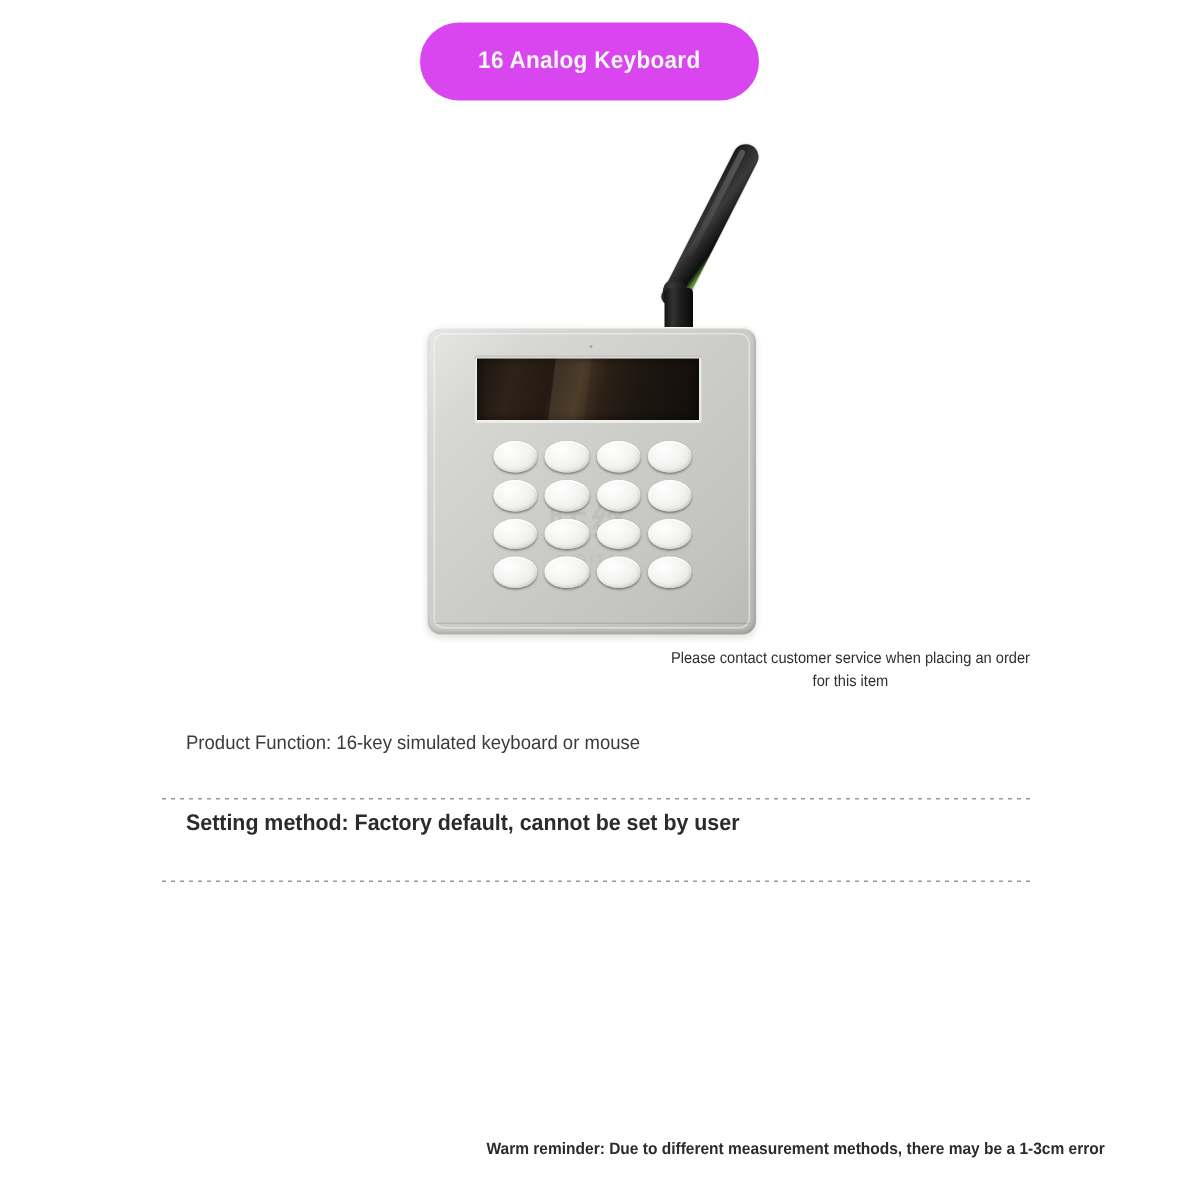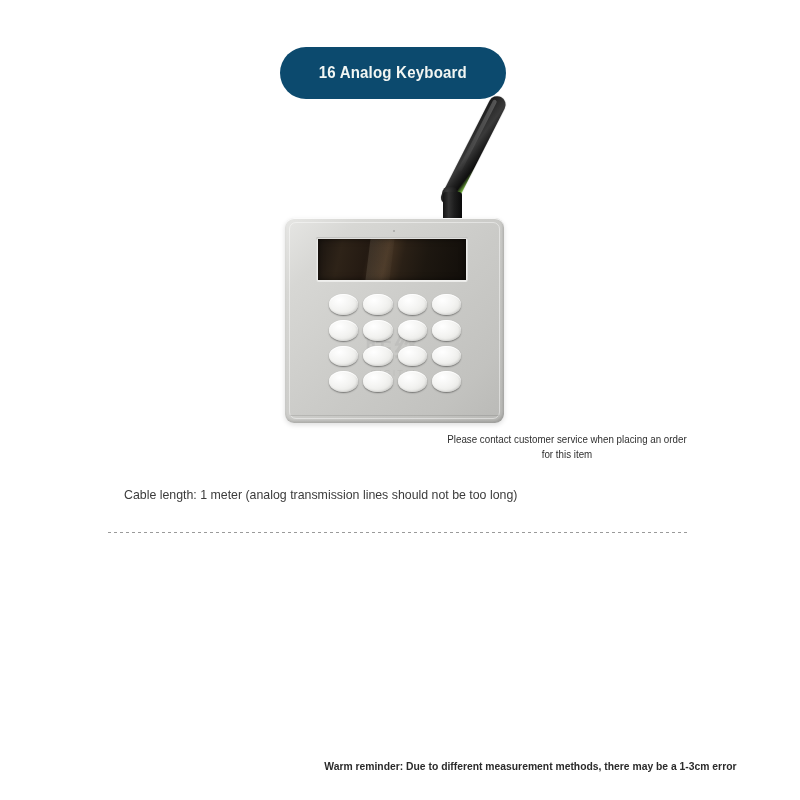--- a/index.html
+++ b/index.html
@@ -25,26 +25,25 @@
   }
 
   
   .header-pill {
     position: absolute;
     left: 280px;
     top: 15px;
     width: 226px;
     height: 52px;
     border-radius: 26px;
-    background: #0c4a6e;
+    background: #d946ef;
     display: flex;
     align-items: center;
     justify-content: center;
     box-sizing: border-box;
-    margin-top: 32px;
   }
   .header-pill .title {
     color: #f2f6f3;
     font-size: 16px;
     font-weight: 700;
     letter-spacing: 0.2px;
     transform: scaleX(0.94);
     white-space: nowrap;
   }
 
@@ -356,26 +355,30 @@
         <div class="key"></div>
         <div class="key"></div>
       </div>
     </div>
   </div>
 
   <div class="service-note">Please contact customer service when placing an order for this item</div>
 
   <div class="spec-list">
 
-
-
     <div class="spec-row indent-1">
-      <div class="spec-text">Cable length: 1 meter (analog transmission lines should not be too long)</div>
+      <div class="spec-text">Product Function: 16-key simulated keyboard or mouse</div>
       <div class="divider"></div>
     </div>
 
+    <div class="spec-row emphasis indent-1">
+      <div class="spec-text">Setting method: Factory default, cannot be set by user</div>
+      <div class="divider"></div>
+    </div>
+
+
 
 
   </div>
 
   <div class="warm-reminder">Warm reminder: Due to different measurement methods, there may be a 1-3cm error</div>
 
 </div>
 
 </body></html>

